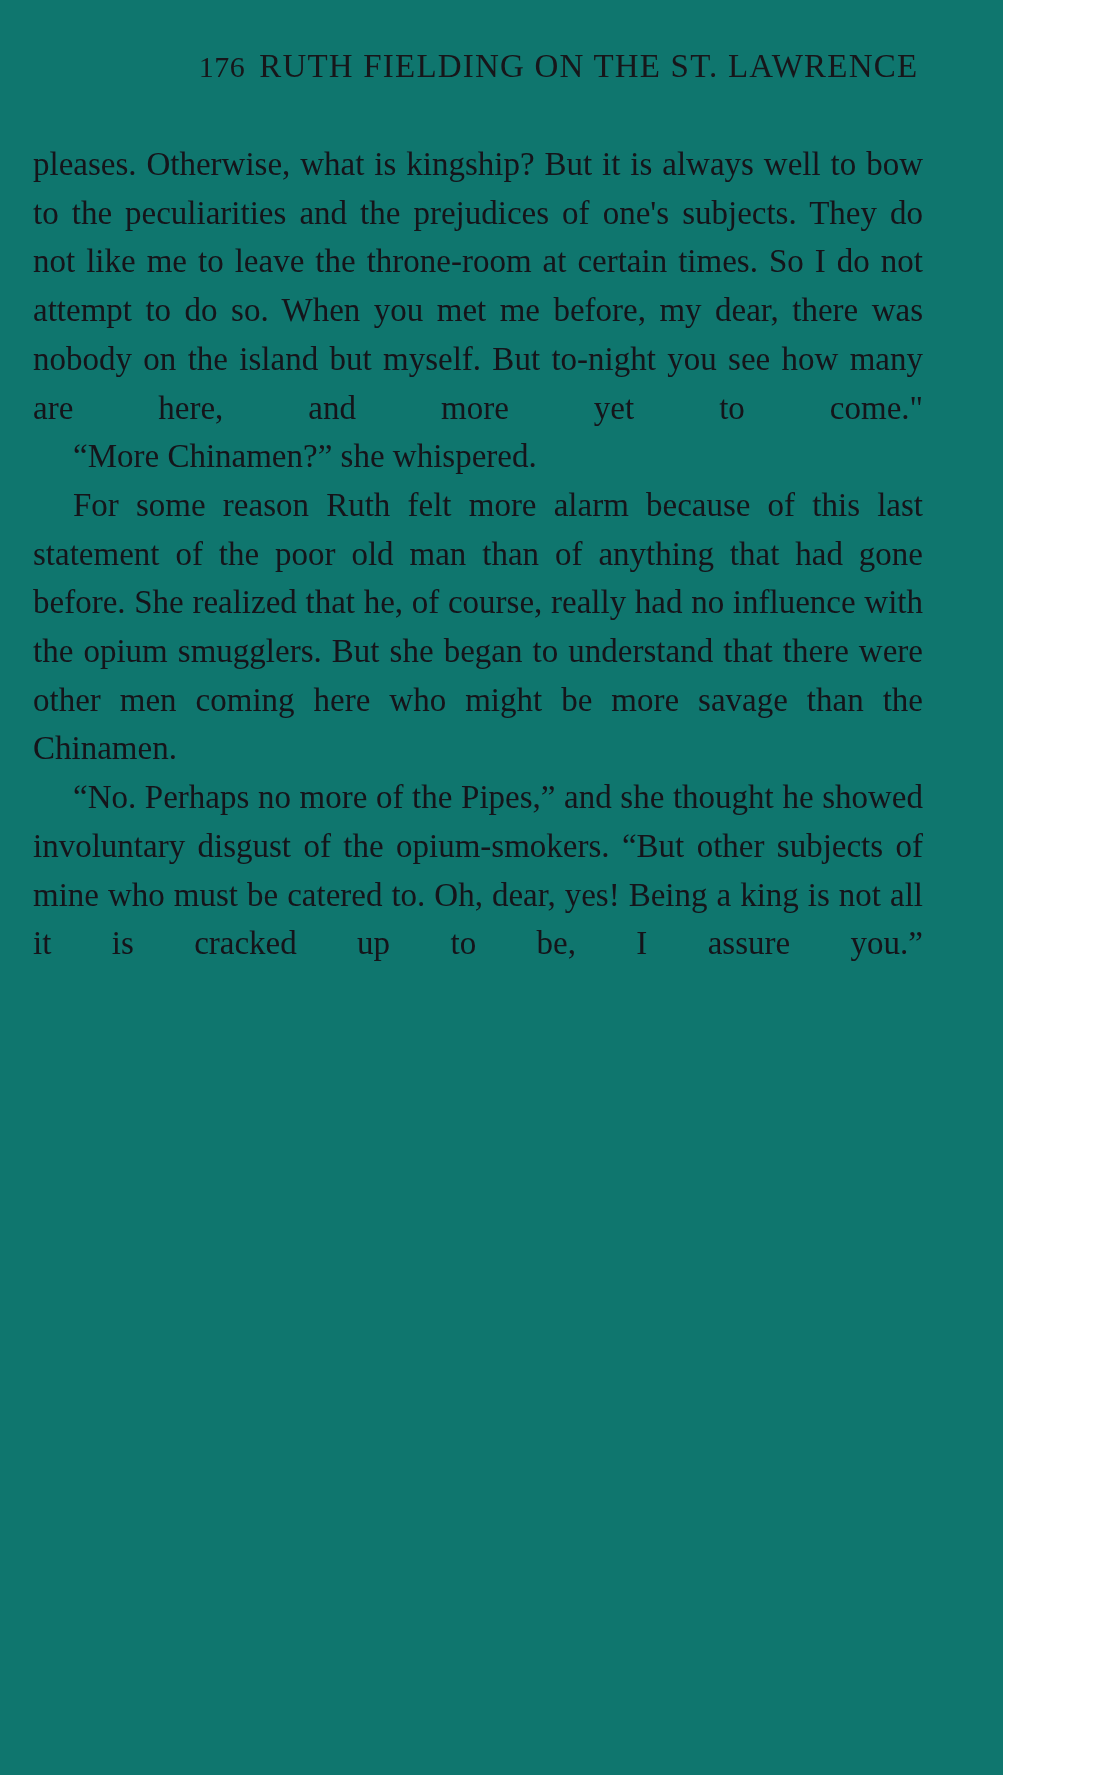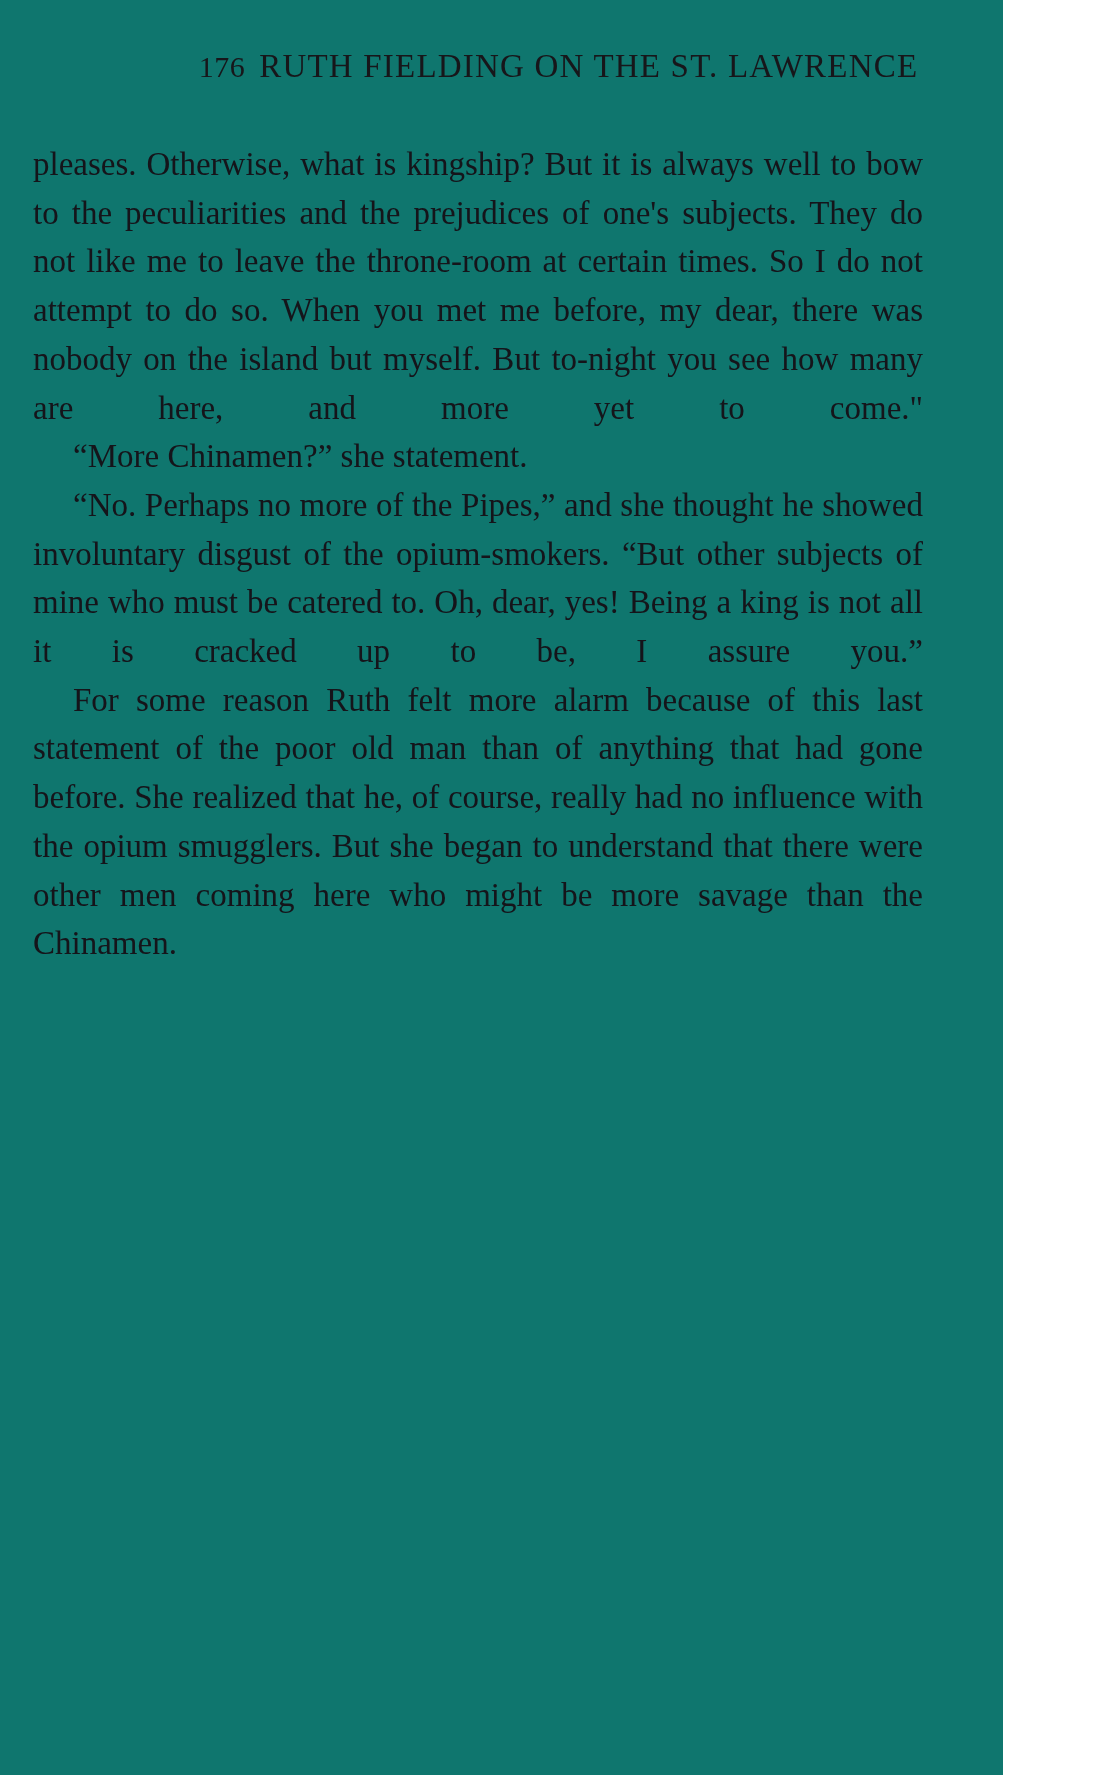--- a/index.html
+++ b/index.html
@@ -72,19 +72,19 @@
 
 <div class="page">
   <div class="page-inner">
 
     <div class="header">
       <span class="folio">176</span><span class="title">RUTH FIELDING ON THE ST. LAWRENCE</span>
     </div>
 
     <div class="body-text">
       <p class="full-justify">pleases.  Otherwise, what is kingship?  But it is always well to bow to the peculiarities and the prejudices of one's subjects.  They do not like me to leave the throne-room at certain times.  So I do not attempt to do so.  When you met me before, my dear, there was nobody on the island but myself.  But to-night you see how many are here, and more yet to come."</p>
-      <p class="indent no-stretch">“More Chinamen?” she statement.</p>
+      <p class="indent no-stretch">“More Chinamen?” she whispered.</p>
+      <p class="indent full-justify">For some reason Ruth felt more alarm because of this last statement of the poor old man than of anything that had gone before.  She realized that he, of course, really had no influence with the opium smugglers.  But she began to understand that there were other men coming here who might be more savage than the Chinamen.</p>
       <p class="indent full-justify">“No.  Perhaps no more of the Pipes,” and she thought he showed involuntary disgust of the opium-smokers.  “But other subjects of mine who must be catered to.  Oh, dear, yes!  Being a king is not all it is cracked up to be, I assure you.”</p>
-      <p class="indent full-justify">For some reason Ruth felt more alarm because of this last statement of the poor old man than of anything that had gone before.  She realized that he, of course, really had no influence with the opium smugglers.  But she began to understand that there were other men coming here who might be more savage than the Chinamen.</p>
     </div>
 
   </div>
 </div>
 
 </body></html>

